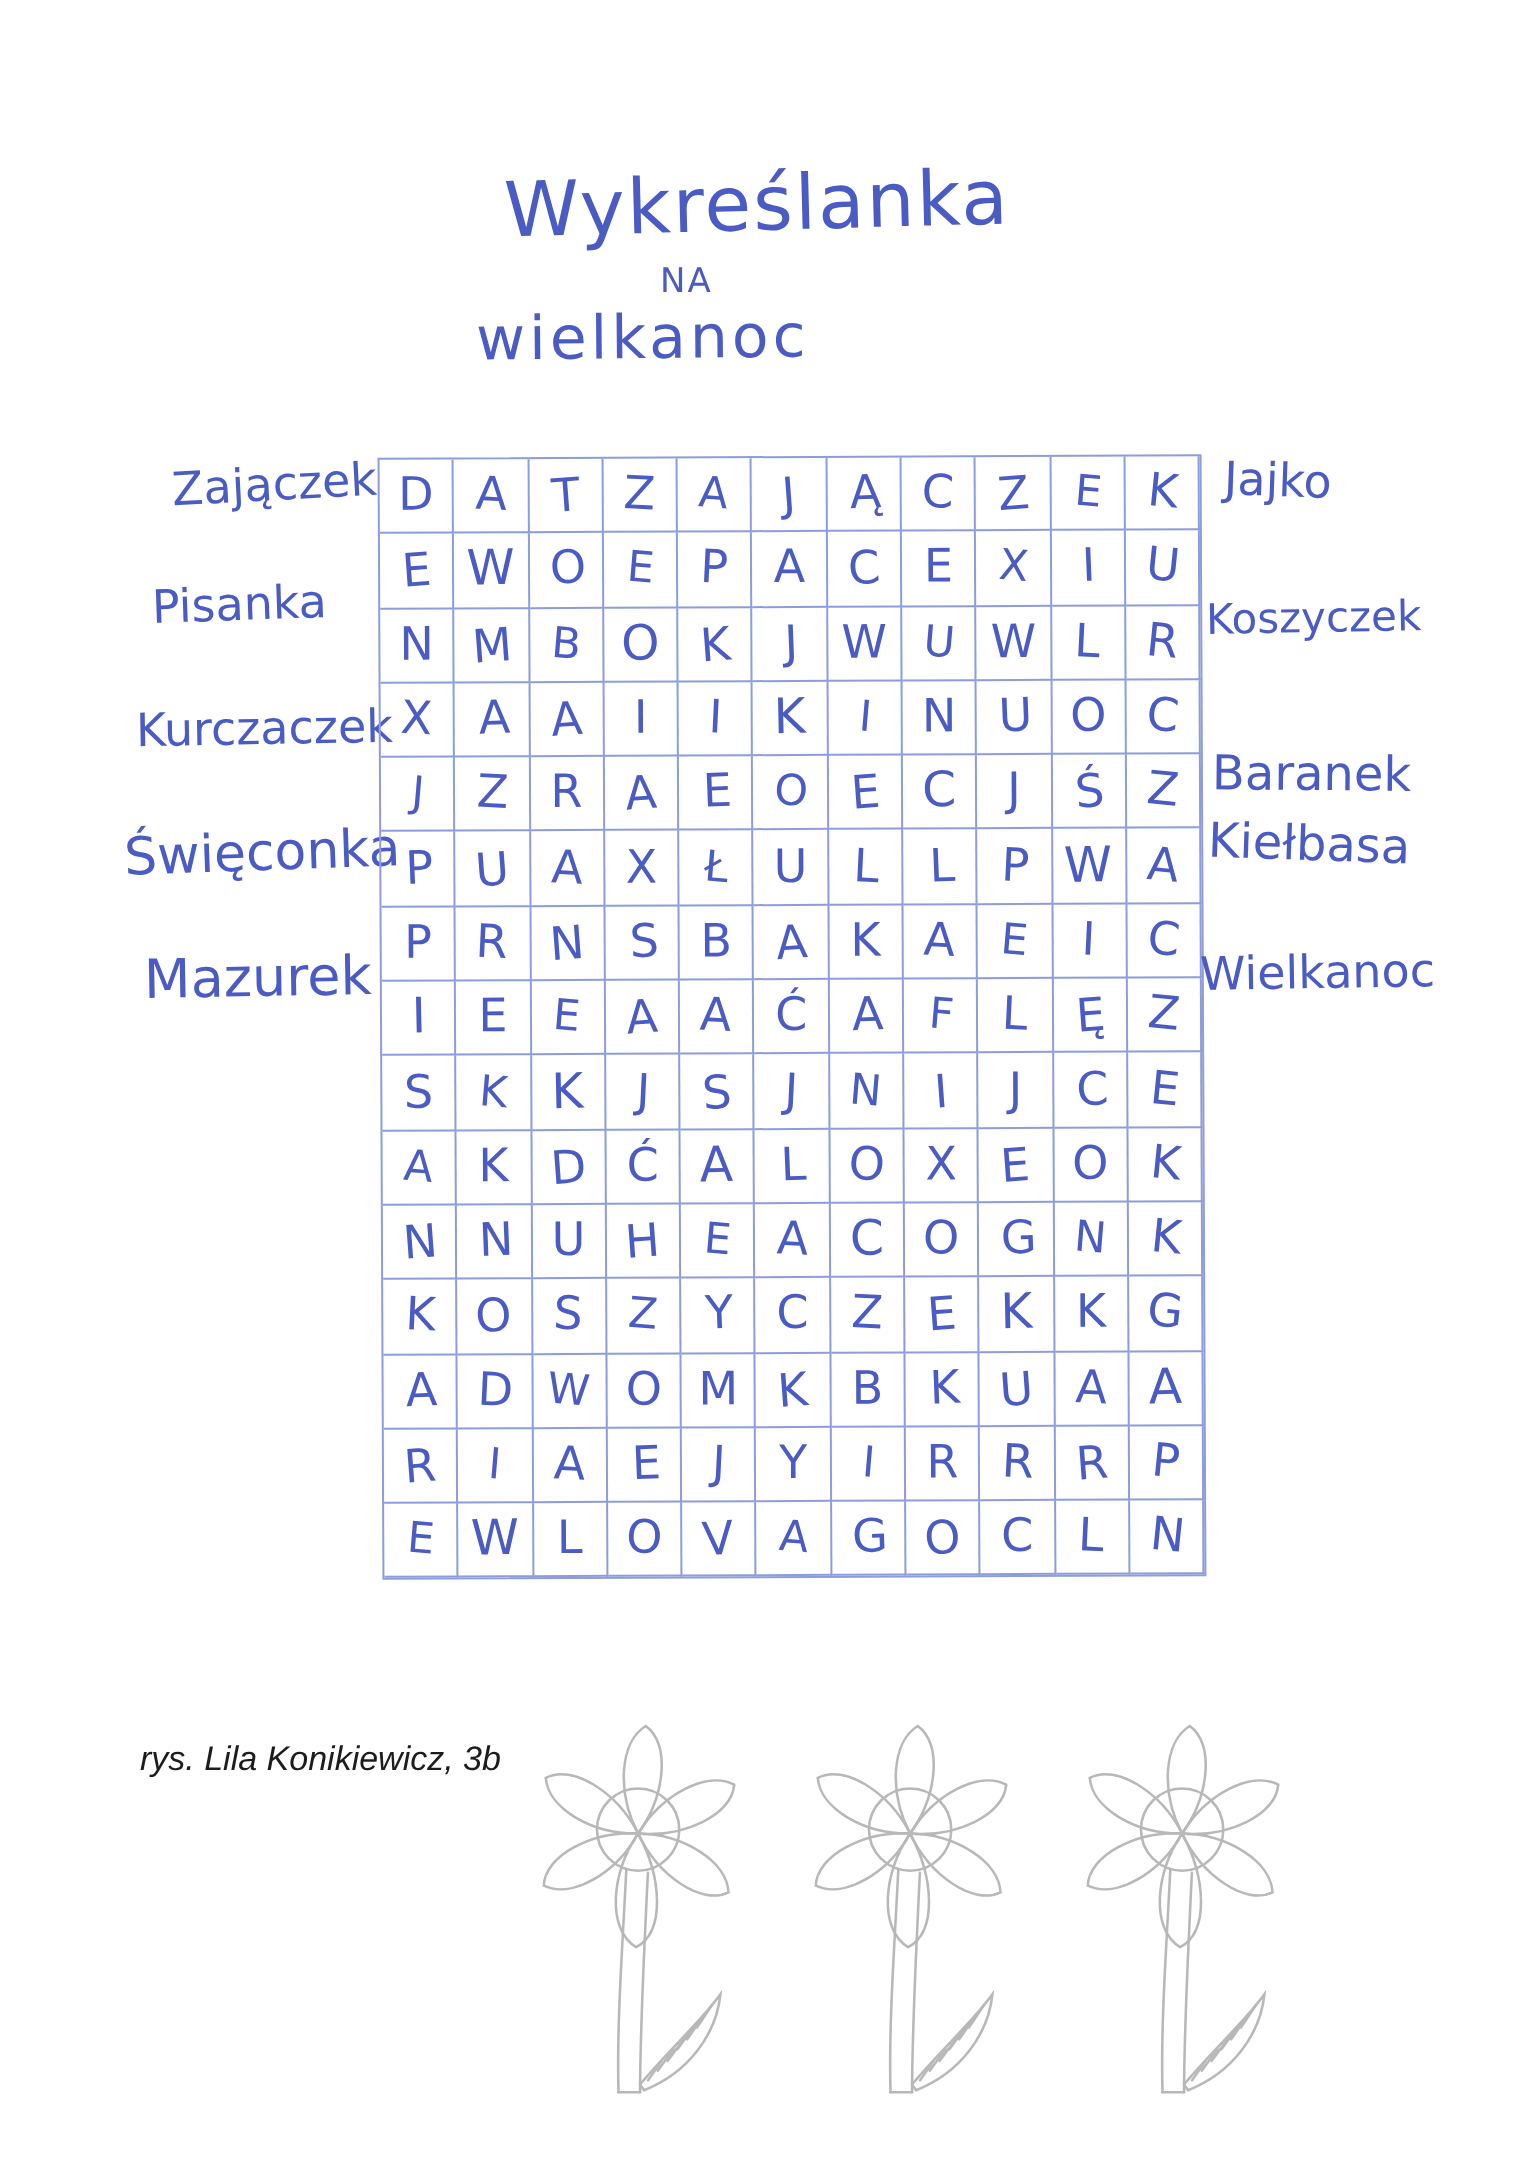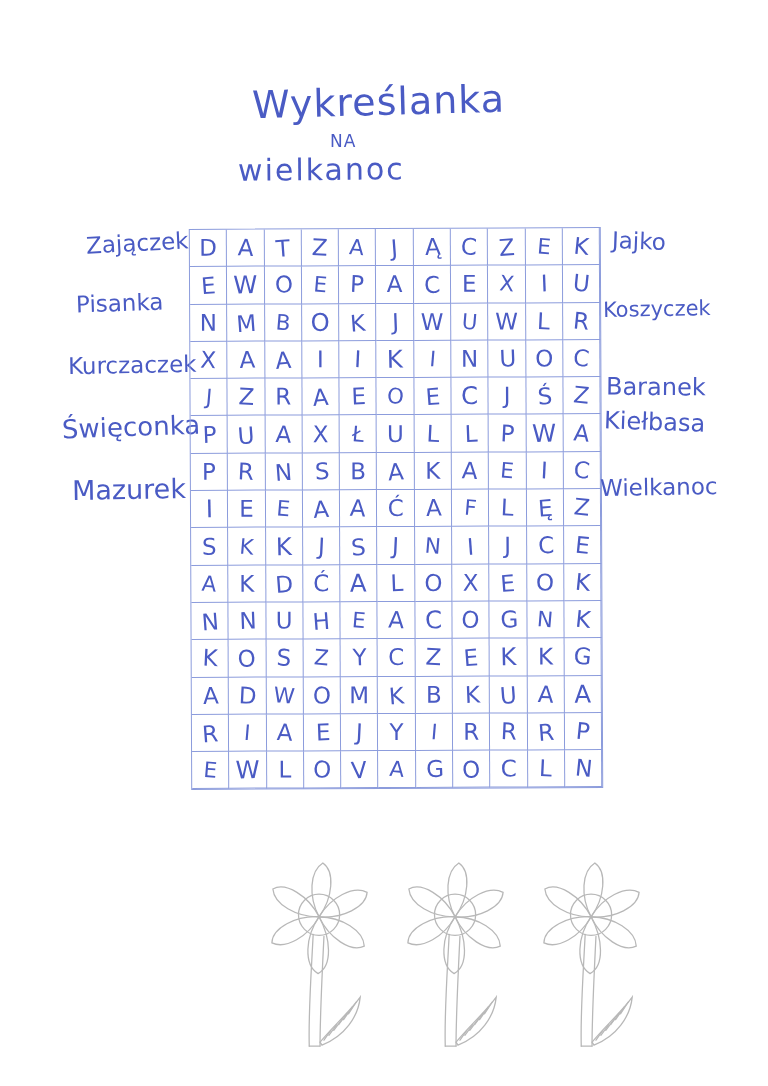--- a/index.html
+++ b/index.html
@@ -603,20 +603,21 @@
     </div>
 
   <ul class="wordlist wl-right">
     <li>Jajko</li>
     <li>Koszyczek</li>
     <li>Baranek</li>
     <li>Kiełbasa</li>
     <li>Wielkanoc</li>
   </ul>
 
+  <div class="credit">rys. Lila Konikiewicz, 3b</div>
 
   <div class="flowers" id="flowers">
       <svg viewBox="0 0 130 200" style="display: block;" xmlns="http://www.w3.org/2000/svg">
     <g>
       <path d="M62,62 C50,42 50,16 63,7 C76,15 75,42 62,62 Z" transform="rotate(3 62 62)"></path>
       <path d="M62,62 C50,42 50,16 63,7 C76,15 75,42 62,62 Z" transform="rotate(62 62 62)"></path>
       <path d="M62,62 C50,42 50,16 63,7 C76,15 75,42 62,62 Z" transform="rotate(122 62 62)"></path>
       <path d="M62,62 C50,40 48,12 63,4 C78,13 76,42 62,62 Z" transform="rotate(180 62 62)"></path>
       <path d="M62,62 C50,42 50,16 63,7 C76,15 75,42 62,62 Z" transform="rotate(240 62 62)"></path>
       <path d="M62,62 C50,42 50,16 63,7 C76,15 75,42 62,62 Z" transform="rotate(300 62 62)"></path>

